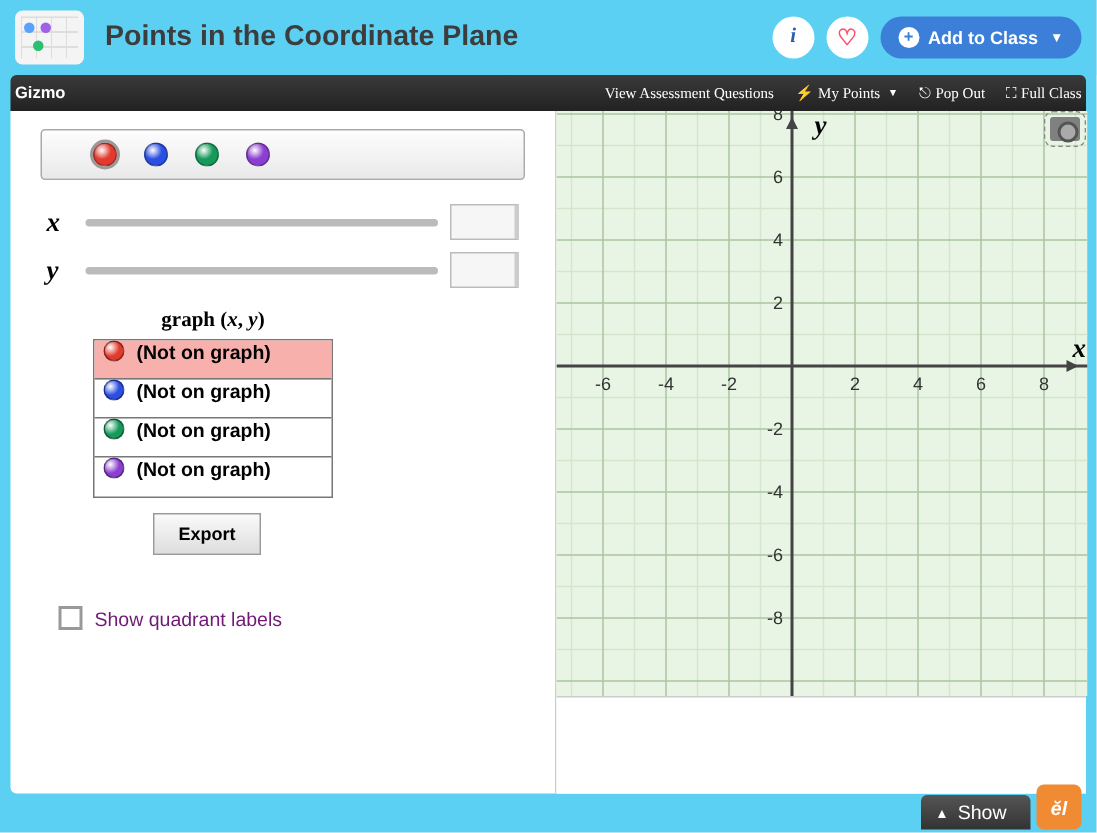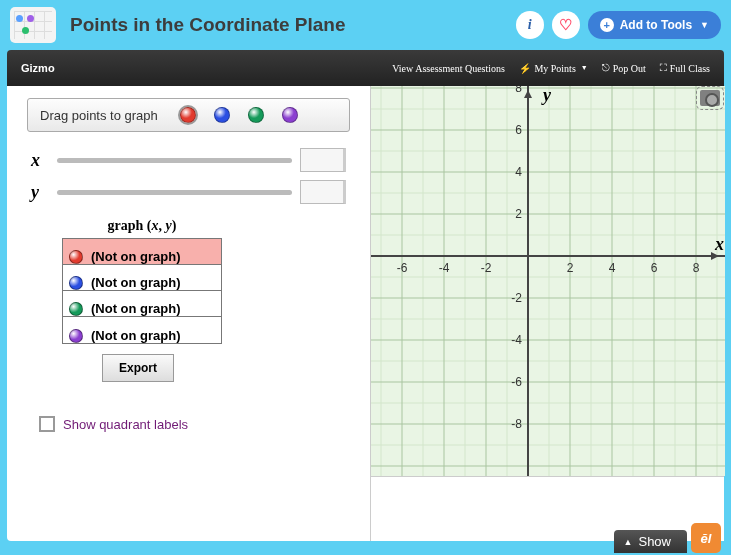--- a/index.html
+++ b/index.html
@@ -10,21 +10,21 @@
 .app-icon::before { content:""; position:absolute; inset:4px; background: repeating-linear-gradient(to right, #ddd 0 1px, transparent 1px 10px), repeating-linear-gradient(to bottom, #ddd 0 1px, transparent 1px 10px); }
 .app-icon .dot { position:absolute; width:7px; height:7px; border-radius:50%; }
 .app-title { font-size: 19px; font-weight: bold; color: #3d3d3d; flex: 1; }
 
 .top-actions { display: flex; align-items: center; gap: 8px; }
 .circle-btn { width: 28px; height: 28px; border-radius: 50%; background: #fff; display: flex; align-items: center; justify-content: center; font-size: 14px; font-weight: bold; color: #333; cursor: pointer; }
 .heart { color: #ff4d6a; font-size: 15px;}
 .add-class { background: #3b7fd8; color: #fff; border-radius: 14px; height: 28px; display:flex; align-items:center; padding: 0 12px; font-size: 12px; font-weight:bold; cursor:pointer; }
 .add-class .plus { width:14px; height:14px; border-radius:50%; background:#fff; color:#3b7fd8; display:flex; align-items:center; justify-content:center; font-size:11px; margin-right:6px; }
 
-.gizmo-bar { height: 36px; background: linear-gradient(#3a3a3a,#222); display:flex; align-items:center; color:#fff; font-size:10px; padding: 0 14px; margin: 0 7px; border-radius: 4px 4px 0 0;}
+.gizmo-bar { height: 24px; background: linear-gradient(#3a3a3a,#222); display:flex; align-items:center; color:#fff; font-size:10px; padding: 0 3px; margin: 0 7px; border-radius: 4px 4px 0 0;}
 .gizmo-bar .label { font-weight:bold; font-size:11px; flex:1; }
 .gizmo-bar .gitem { margin-left: 14px; cursor:pointer; display:flex; align-items:center; gap:3px;font-family:Liberation Serif, serif; }
 
 .workspace { background:#fff; margin: 0 7px; height: 455px; display:flex; position:relative; border-radius: 0 0 4px 4px;}
 .left-panel { width: 363px; padding: 12px 0 0 0; }
 .right-panel { width: 354px; border-left: 1px solid #ccc; position:relative; }
 
 .drag-bar { margin: 0 20px 16px 20px; height: 34px; border:1px solid #aaa; background: linear-gradient(#fdfdfd,#e9e9e9); display:flex; align-items:center; padding: 0 12px; border-radius:3px; }
 .drag-bar .drag-label { font-size:13px; color:#333; }
 .drag-bar .dots-row { display:flex; gap:18px; margin-left: 22px; }
@@ -33,21 +33,21 @@
 
 .slider-row { display:flex; align-items:center; margin: 8px 24px; gap:8px; }
 .slider-row .slabel { width:18px; font-style: italic; font-weight:bold; font-size:18px; font-family: "Times New Roman", serif;}
 .slider-track { flex:1; height:5px; background:#bbb; border-radius:3px; position:relative; cursor:pointer; }
 .slider-val { width:46px; height:24px; border:1px solid #bbb; background:#f6f6f6; border-right:3px solid #ccc; }
 
 .ptable { margin: 14px 0 10px 55px; width: 160px; }
 .ptable-title { text-align:center; font-weight:bold; font-size:14px; font-family:"Times New Roman",serif; margin-bottom:4px; }
 .ptable-title .i { font-style: italic; }
 .ptable-body { border:1px solid #777; }
-.prow { height:26px; display:flex; align-items:flex-end; border-bottom:1px solid #777; padding-left:6px; gap:8px; cursor:pointer; }
+.prow { height:26px; display:flex; align-items:flex-start; border-bottom:1px solid #777; padding-left:6px; gap:8px; cursor:pointer; }
 .prow:last-child { border-bottom:none; }
 .prow.active { background:#f8b0ac; }
 .prow .pmini { width:14px; height:14px; border-radius:50%; border:1px solid rgba(0,0,0,.4); background: radial-gradient(circle at 30% 30%, #fff, var(--c) 50%); }
 .prow .ptxt { font-weight:bold; font-size:13px; }
 
 .export-btn { margin: 10px 0 0 95px; width: 72px; height:28px; border:1px solid #999; background: linear-gradient(#fafafa,#ddd); font-weight:bold; font-size:12px; cursor:pointer; display:flex; align-items:center; justify-content:center; }
 
 .checkbox-row { margin: 34px 0 0 32px; display:flex; align-items:center; gap:8px; font-size:13px; color:#701a75; cursor:pointer;}
 .checkbox-box { width:16px; height:16px; border:2px solid #999; }
 
@@ -74,21 +74,21 @@
   <div class="app-title">Points in the Coordinate Plane</div>
   <div class="top-actions">
     <div class="circle-btn">
         <span style="font-family:Georgia,serif;font-style:italic;color:#2c5fa8">i</span>
       </div>
     <div class="circle-btn">
         <span class="heart">♡</span>
       </div>
     <div class="add-class">
       <span class="plus">+</span>
-      <span>Add to Tools</span>
+      <span>Add to Class</span>
       <span style="margin-left:8px;font-size:9px">▼</span>
     </div>
   </div>
 </div>
 
 <div class="gizmo-bar">
   <span class="label">Gizmo</span>
   <span class="gitem">View Assessment Questions</span>
   <span class="gitem">
       <span>⚡</span>
@@ -101,21 +101,20 @@
     </span>
   <span class="gitem">
       <span>⛶</span>
       <span>Full Class</span>
     </span>
 </div>
 
 <div class="workspace">
   <div class="left-panel">
     <div class="drag-bar">
-      <span class="drag-label">Drag points to graph</span>
       <div class="dots-row">
         <span class="pdot sel" style="--c:#e23b2e"></span>
         <span class="pdot" style="--c:#2b4fe2"></span>
         <span class="pdot" style="--c:#159a5a"></span>
         <span class="pdot" style="--c:#8b3fd0"></span>
       </div>
     </div>
 
     <div class="slider-row">
       <span class="slabel">x</span>

